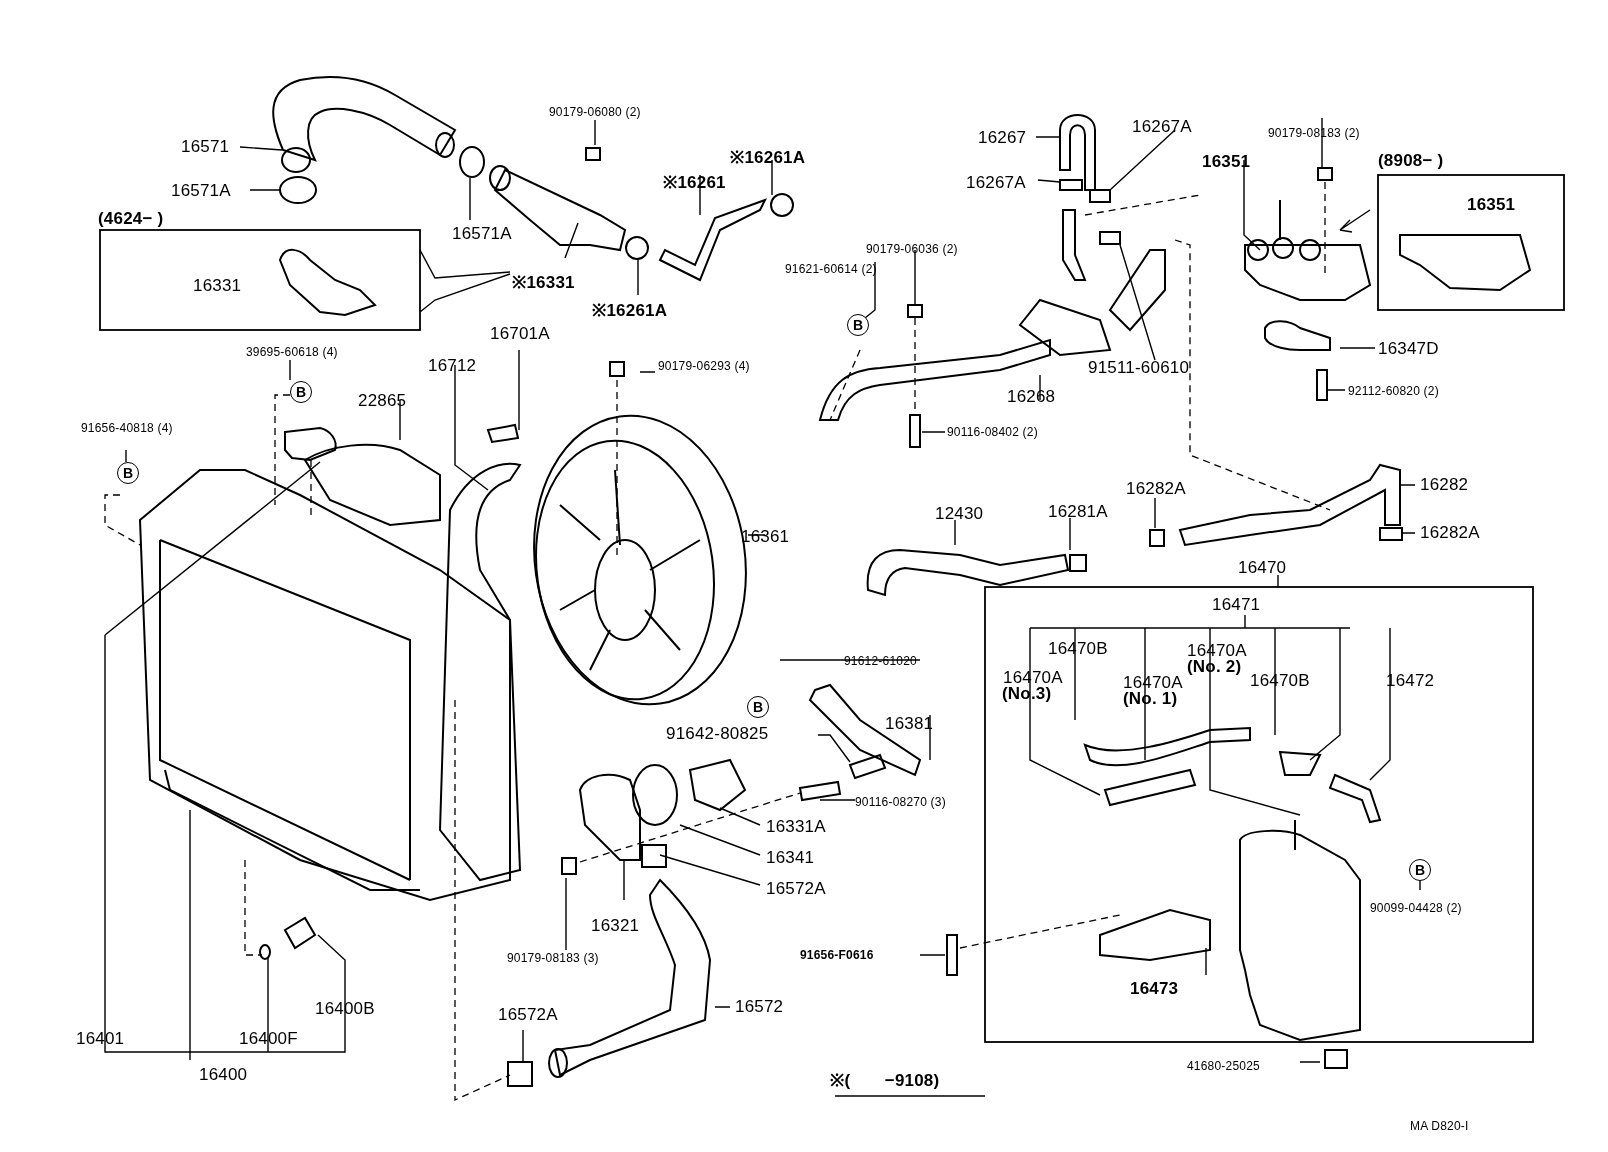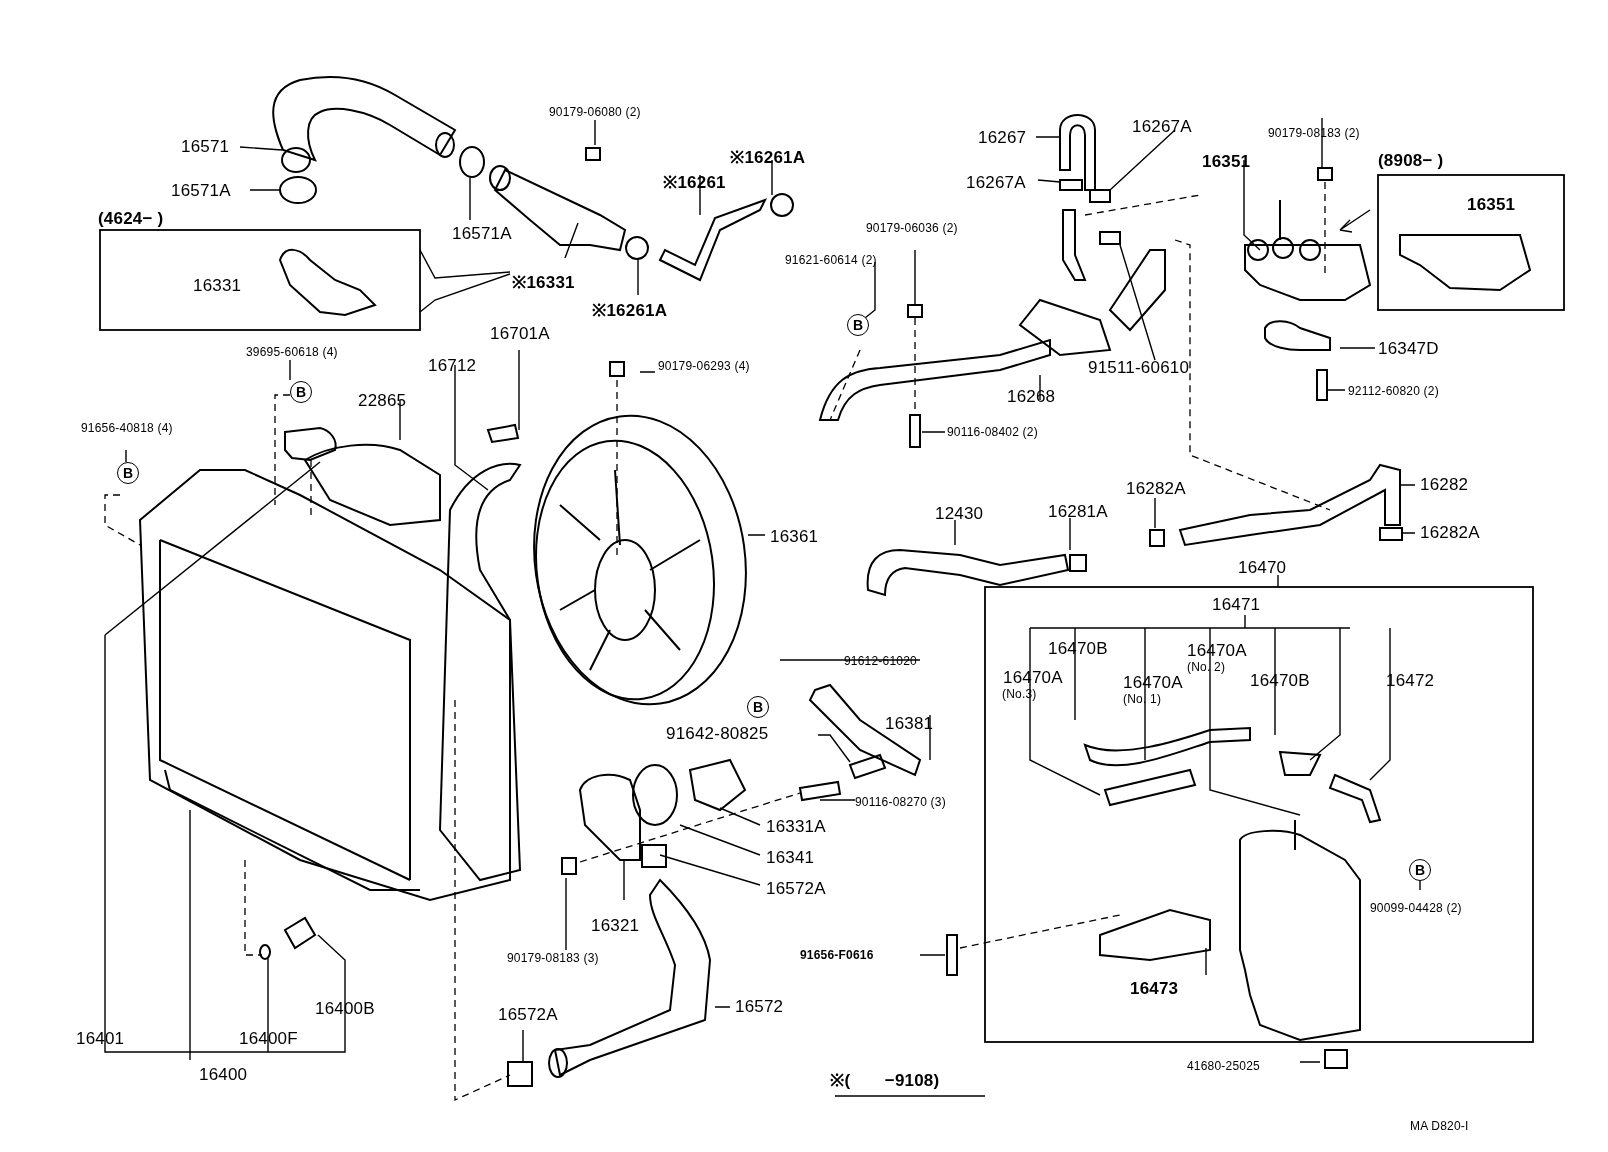--- a/index.html
+++ b/index.html
@@ -1,20 +1,20 @@
 <!DOCTYPE html>
 <html><head>
 <meta charset="utf-8">
 <style>
   html, body { margin:0; padding:0; background:#ffffff; }
   body { width:1608px; height:1152px; position:relative; overflow:hidden; font-family:"Liberation Sans", sans-serif; color:#000; }
   #diagram { position:absolute; left:0; top:0; width:1608px; height:1152px; }
   .lbl { position:absolute; font-size:17px; line-height:18px; white-space:nowrap; letter-spacing:0.2px; }
   .lbl.sm { font-size:12px; }
-  .lbl.xs { font-size:12px; }
+  .lbl.xs { font-size:17px;font-weight:bold; }
   .lbl.b { font-weight:bold; }
   .circleB { position:absolute; width:20px; height:20px; border:1.6px solid #000; border-radius:50%; font-size:14px; font-weight:bold; text-align:center; line-height:20px; background:#fff; }
   svg .ln { stroke:#000; stroke-width:1.4; fill:none; }
   svg .dsh { stroke:#000; stroke-width:1.3; fill:none; stroke-dasharray:7 5; }
   svg .part { stroke:#000; stroke-width:2; fill:#fff; }
   svg .partn { stroke:#000; stroke-width:2; fill:none; }
   svg .box { stroke:#000; stroke-width:1.8; fill:none; }
 </style>
 </head>
 <body>
@@ -161,38 +161,38 @@
 <span class="lbl b" style="left:663px;top:174px">※16261</span>
 <span class="lbl b" style="left:730px;top:149px">※16261A</span>
 <span class="lbl b" style="left:592px;top:302px">※16261A</span>
 <span class="lbl" style="left:978px;top:129px">16267</span>
 <span class="lbl" style="left:1132px;top:118px">16267A</span>
 <span class="lbl" style="left:966px;top:174px">16267A</span>
 <span class="lbl sm" style="left:1268px;top:124px">90179-08183 (2)</span>
 <span class="lbl b" style="left:1202px;top:153px">16351</span>
 <span class="lbl b" style="left:1378px;top:152px">(8908−       )</span>
 <span class="lbl b" style="left:1467px;top:196px">16351</span>
-<span class="lbl sm" style="left:866px;top:219px">90179-06036 (2)</span>
-<span class="lbl sm" style="left:785px;top:251px">91621-60614 (2)</span>
+<span class="lbl sm" style="left:866px;top:240px">90179-06036 (2)</span>
+<span class="lbl sm" style="left:785px;top:260px">91621-60614 (2)</span>
 <span class="circleB" style="left:847px;top:314px">B</span>
 <span class="lbl" style="left:1007px;top:388px">16268</span>
 <span class="lbl" style="left:1088px;top:359px">91511-60610</span>
 <span class="lbl sm" style="left:947px;top:423px">90116-08402 (2)</span>
 <span class="lbl" style="left:1378px;top:340px">16347D</span>
 <span class="lbl sm" style="left:1348px;top:382px">92112-60820 (2)</span>
 
 <span class="lbl sm" style="left:246px;top:343px">39695-60618 (4)</span>
 <span class="circleB" style="left:290px;top:381px">B</span>
 <span class="lbl" style="left:490px;top:325px">16701A</span>
 <span class="lbl" style="left:428px;top:357px">16712</span>
 <span class="lbl" style="left:358px;top:392px">22865</span>
 <span class="lbl sm" style="left:658px;top:357px">90179-06293 (4)</span>
 <span class="lbl sm" style="left:81px;top:419px">91656-40818 (4)</span>
 <span class="circleB" style="left:117px;top:462px">B</span>
-<span class="lbl" style="left:770px;top:528px">16361</span>
+<span class="lbl" style="left:741px;top:528px">16361</span>
 
 <span class="lbl" style="left:935px;top:505px">12430</span>
 <span class="lbl" style="left:1048px;top:503px">16281A</span>
 <span class="lbl" style="left:1126px;top:480px">16282A</span>
 <span class="lbl" style="left:1420px;top:476px">16282</span>
 <span class="lbl" style="left:1420px;top:524px">16282A</span>
 
 <span class="lbl" style="left:1238px;top:559px">16470</span>
 <span class="lbl" style="left:1212px;top:596px">16471</span>
 <span class="lbl" style="left:1048px;top:640px">16470B</span>

